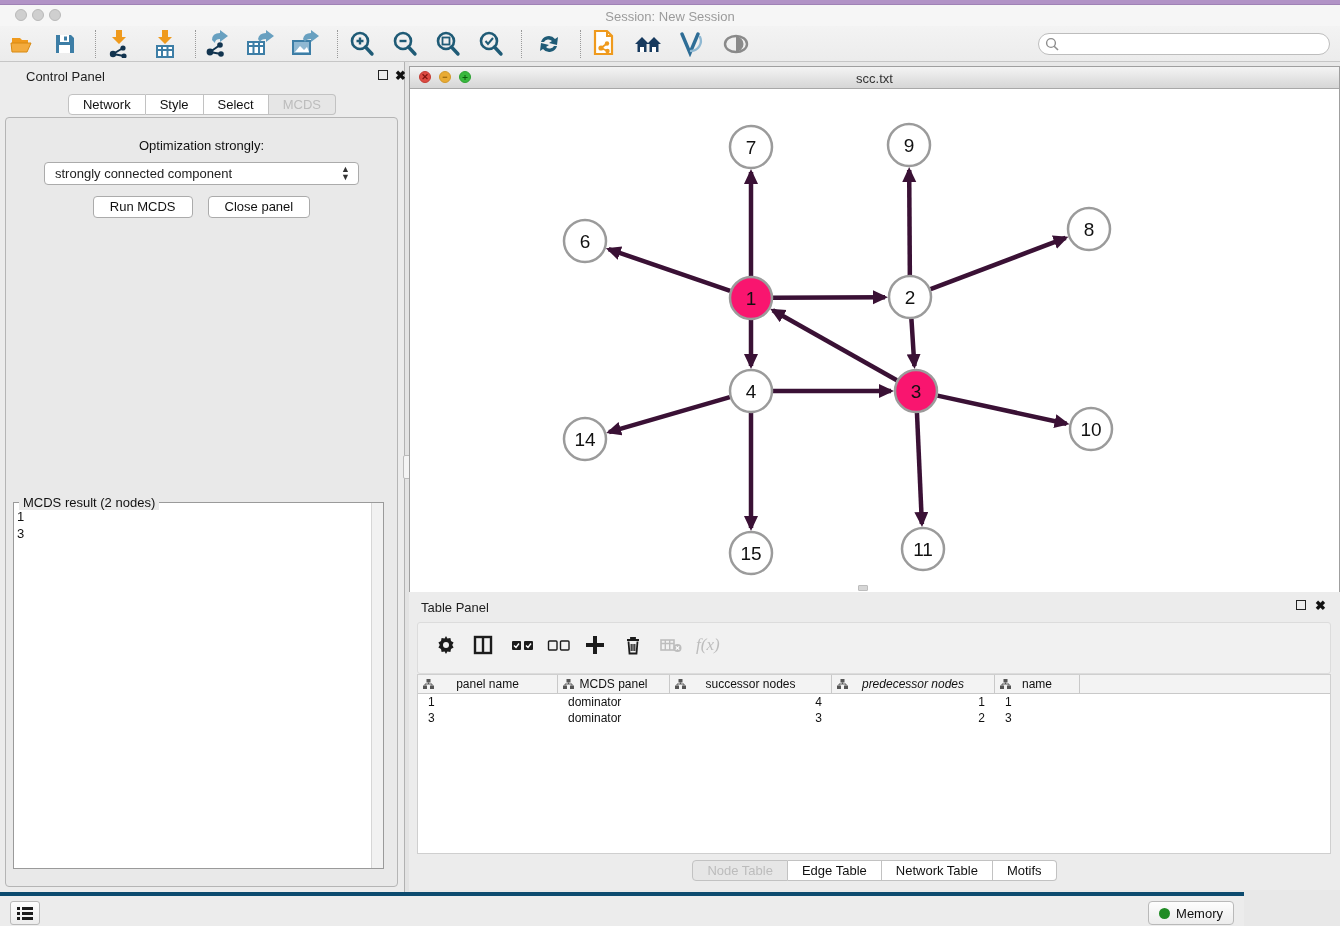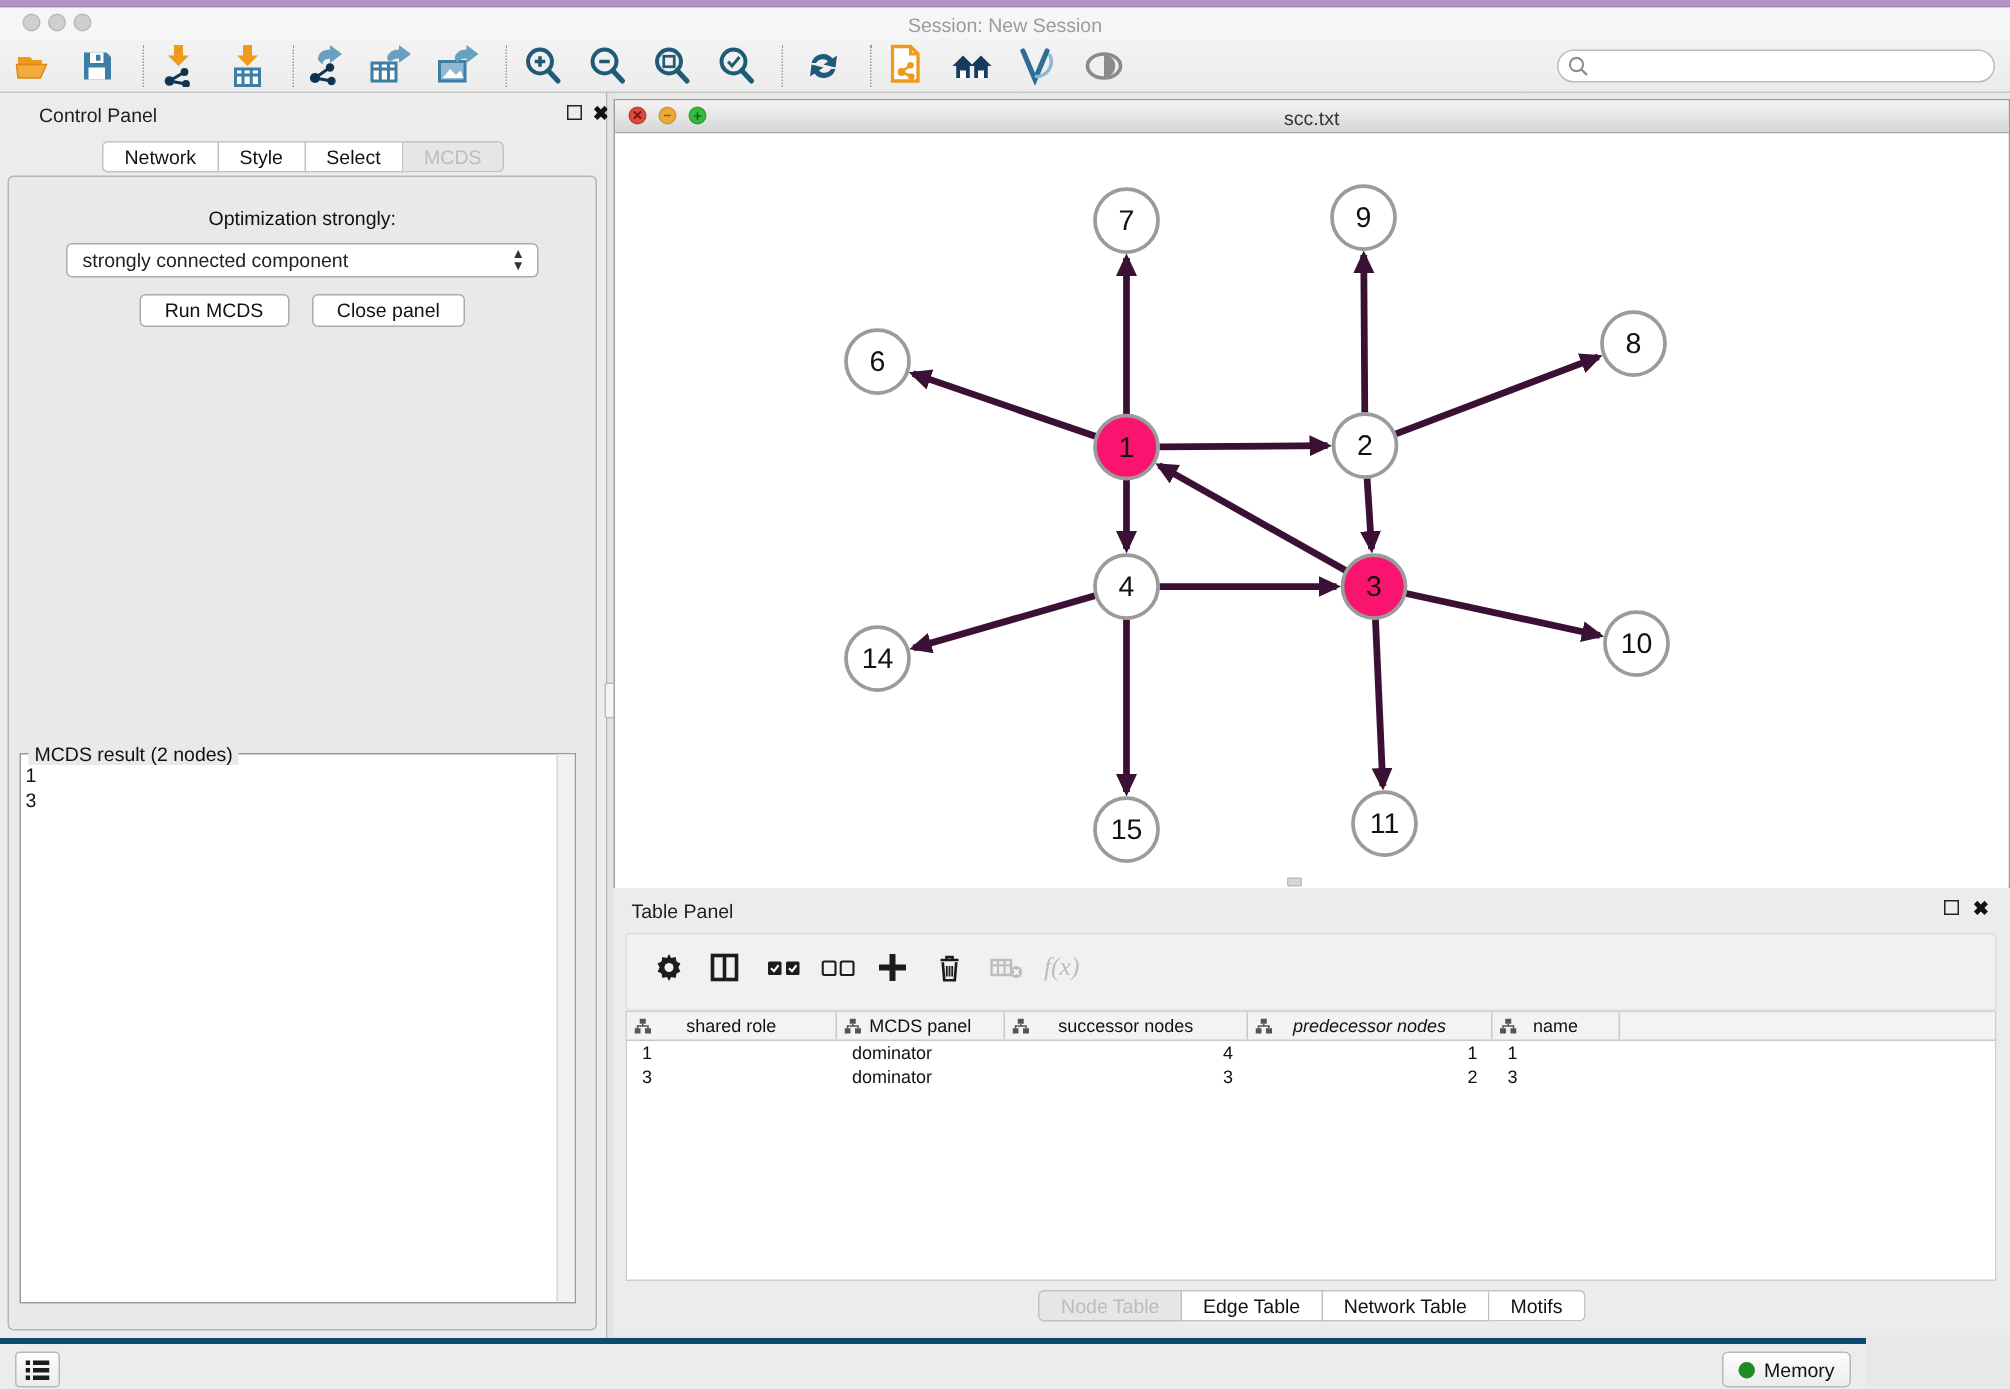--- a/index.html
+++ b/index.html
@@ -380,21 +380,21 @@
     <div id="tp-thead" class="abs">
         <div class="th" style="width: 140px;">
           <svg class="hdr-icon" width="11" height="11">
             <g fill="#555">
               <rect x="3.5" y="0" width="4" height="3.5"></rect>
               <rect x="0" y="6.5" width="4" height="3.5"></rect>
               <rect x="7" y="6.5" width="4" height="3.5"></rect>
             </g>
             <path d="M5.5 3.5 V5 M2 6.5 V5 H9 V6.5" stroke="#555" fill="none"></path>
           </svg>
-          <span>shared role</span>
+          <span>panel name</span>
         </div>
         <div class="th" style="width: 112px;">
           <svg class="hdr-icon" width="11" height="11">
             <g fill="#555">
               <rect x="3.5" y="0" width="4" height="3.5"></rect>
               <rect x="0" y="6.5" width="4" height="3.5"></rect>
               <rect x="7" y="6.5" width="4" height="3.5"></rect>
             </g>
             <path d="M5.5 3.5 V5 M2 6.5 V5 H9 V6.5" stroke="#555" fill="none"></path>
           </svg>

